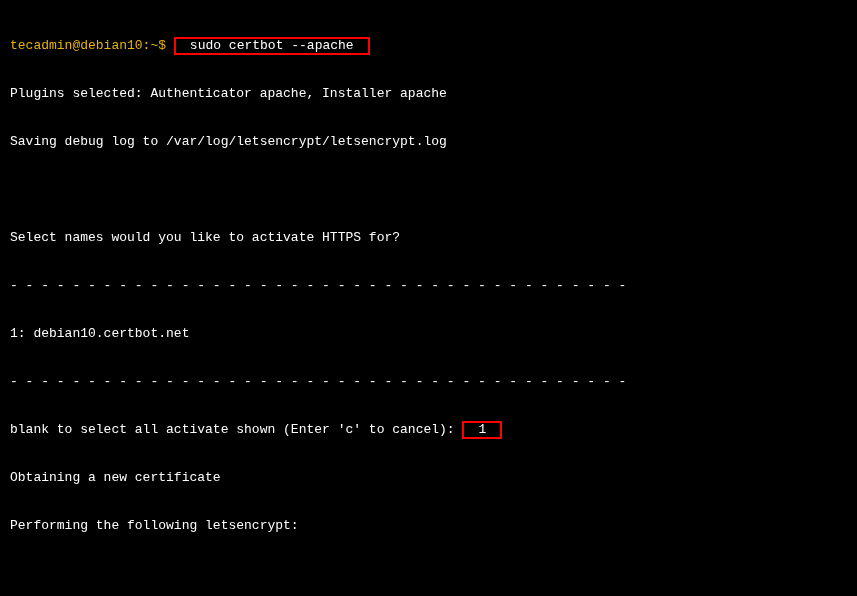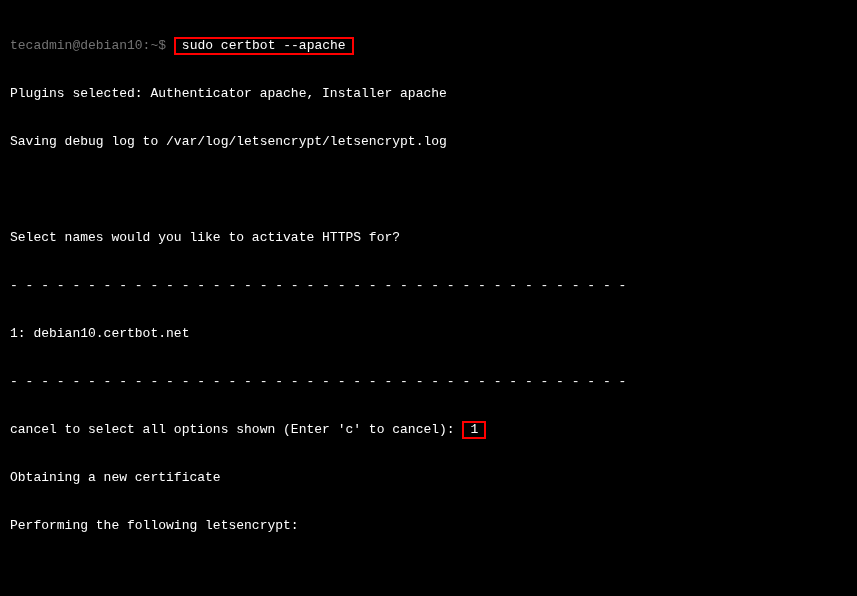--- a/index.html
+++ b/index.html
@@ -16,43 +16,43 @@
     line-height: 16px;
     color: #fff;
     letter-spacing: 0;
     padding: 6px 10px 6px 10px;
     white-space: pre;
   }
   .line {
     display: block;
     height: 16px;
   }
-  .prompt-user { color: #737373; font-family: Liberation Mono, monospace; }
+  .prompt-user { color: #eab308; font-family: Liberation Mono, monospace; }
   .hl {
     border: 2px solid #ff0000;
-    padding: 0 6px;
+    padding: 0 14px;
     margin: -2px 0;
     display: inline-block;
     line-height: 14px;
     height: 14px;
   }
 </style>
 </head>
 <body>
 
 <div id="terminal">
   <span class="line"><span class="prompt-user">tecadmin@debian10:~$ </span><span class="hl">sudo certbot --apache</span></span>
   <span class="line">Plugins selected: Authenticator apache, Installer apache</span>
   <span class="line">Saving debug log to /var/log/letsencrypt/letsencrypt.log</span>
   <span class="line"> </span>
   <span class="line">Select names would you like to activate HTTPS for?</span>
   <span class="line">- - - - - - - - - - - - - - - - - - - - - - - - - - - - - - - - - - - - - - - -</span>
   <span class="line">1: debian10.certbot.net</span>
   <span class="line">- - - - - - - - - - - - - - - - - - - - - - - - - - - - - - - - - - - - - - - -</span>
-  <span class="line"><span>cancel to select all options shown (Enter 'c' to cancel): </span><span class="hl">1</span></span>
+  <span class="line"><span>blank to select all activate shown (Enter 'c' to cancel): </span><span class="hl">1</span></span>
   <span class="line">Obtaining a new certificate</span>
   <span class="line">Performing the following letsencrypt:</span>
   
   
   
   
   
   
   
   

